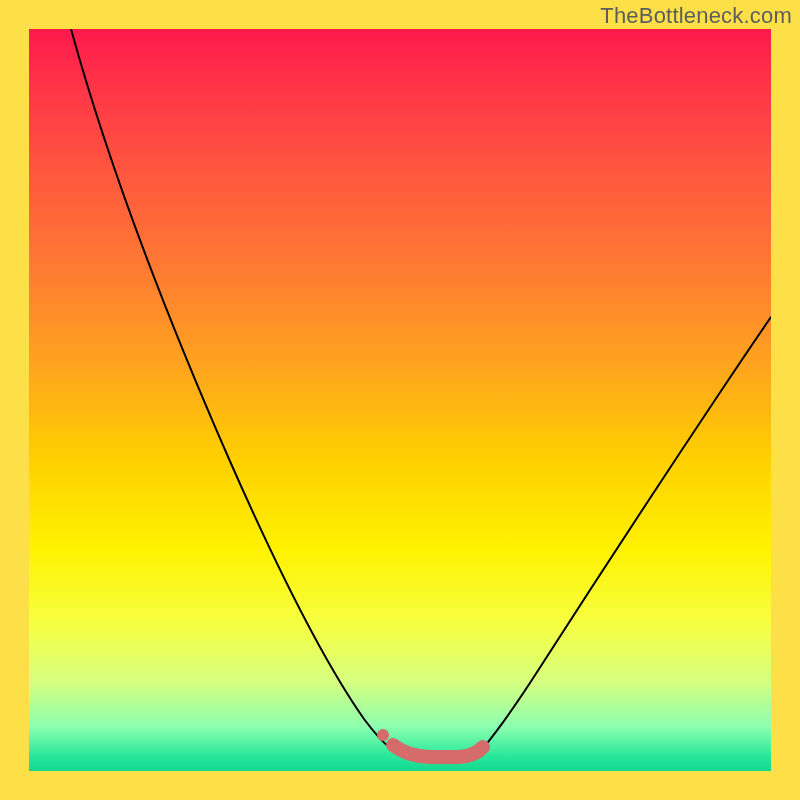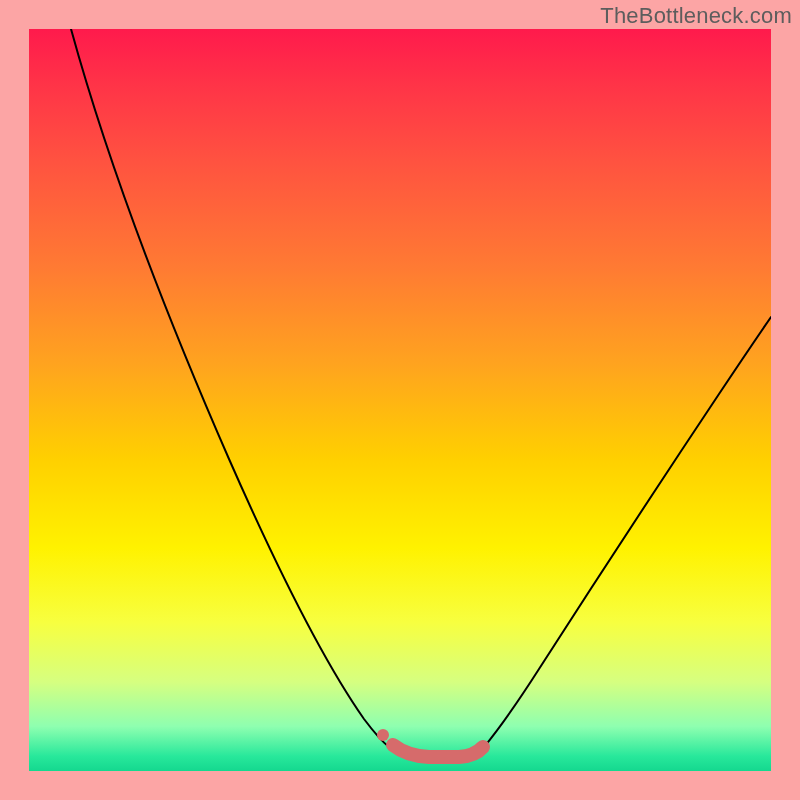--- a/index.html
+++ b/index.html
@@ -8,21 +8,21 @@
     width: 800px;
     height: 800px;
     overflow: hidden;
     background: #000;
     font-family: Arial, Helvetica, sans-serif;
   }
   .frame {
     position: relative;
     width: 800px;
     height: 800px;
-    background: #fca5a5;
+    background: #fde047;
   }
   .plot-area {
     position: absolute;
     left: 29px;
     top: 29px;
     width: 742px;
     height: 742px;
     overflow: hidden;
   }
   .plot-bg {

